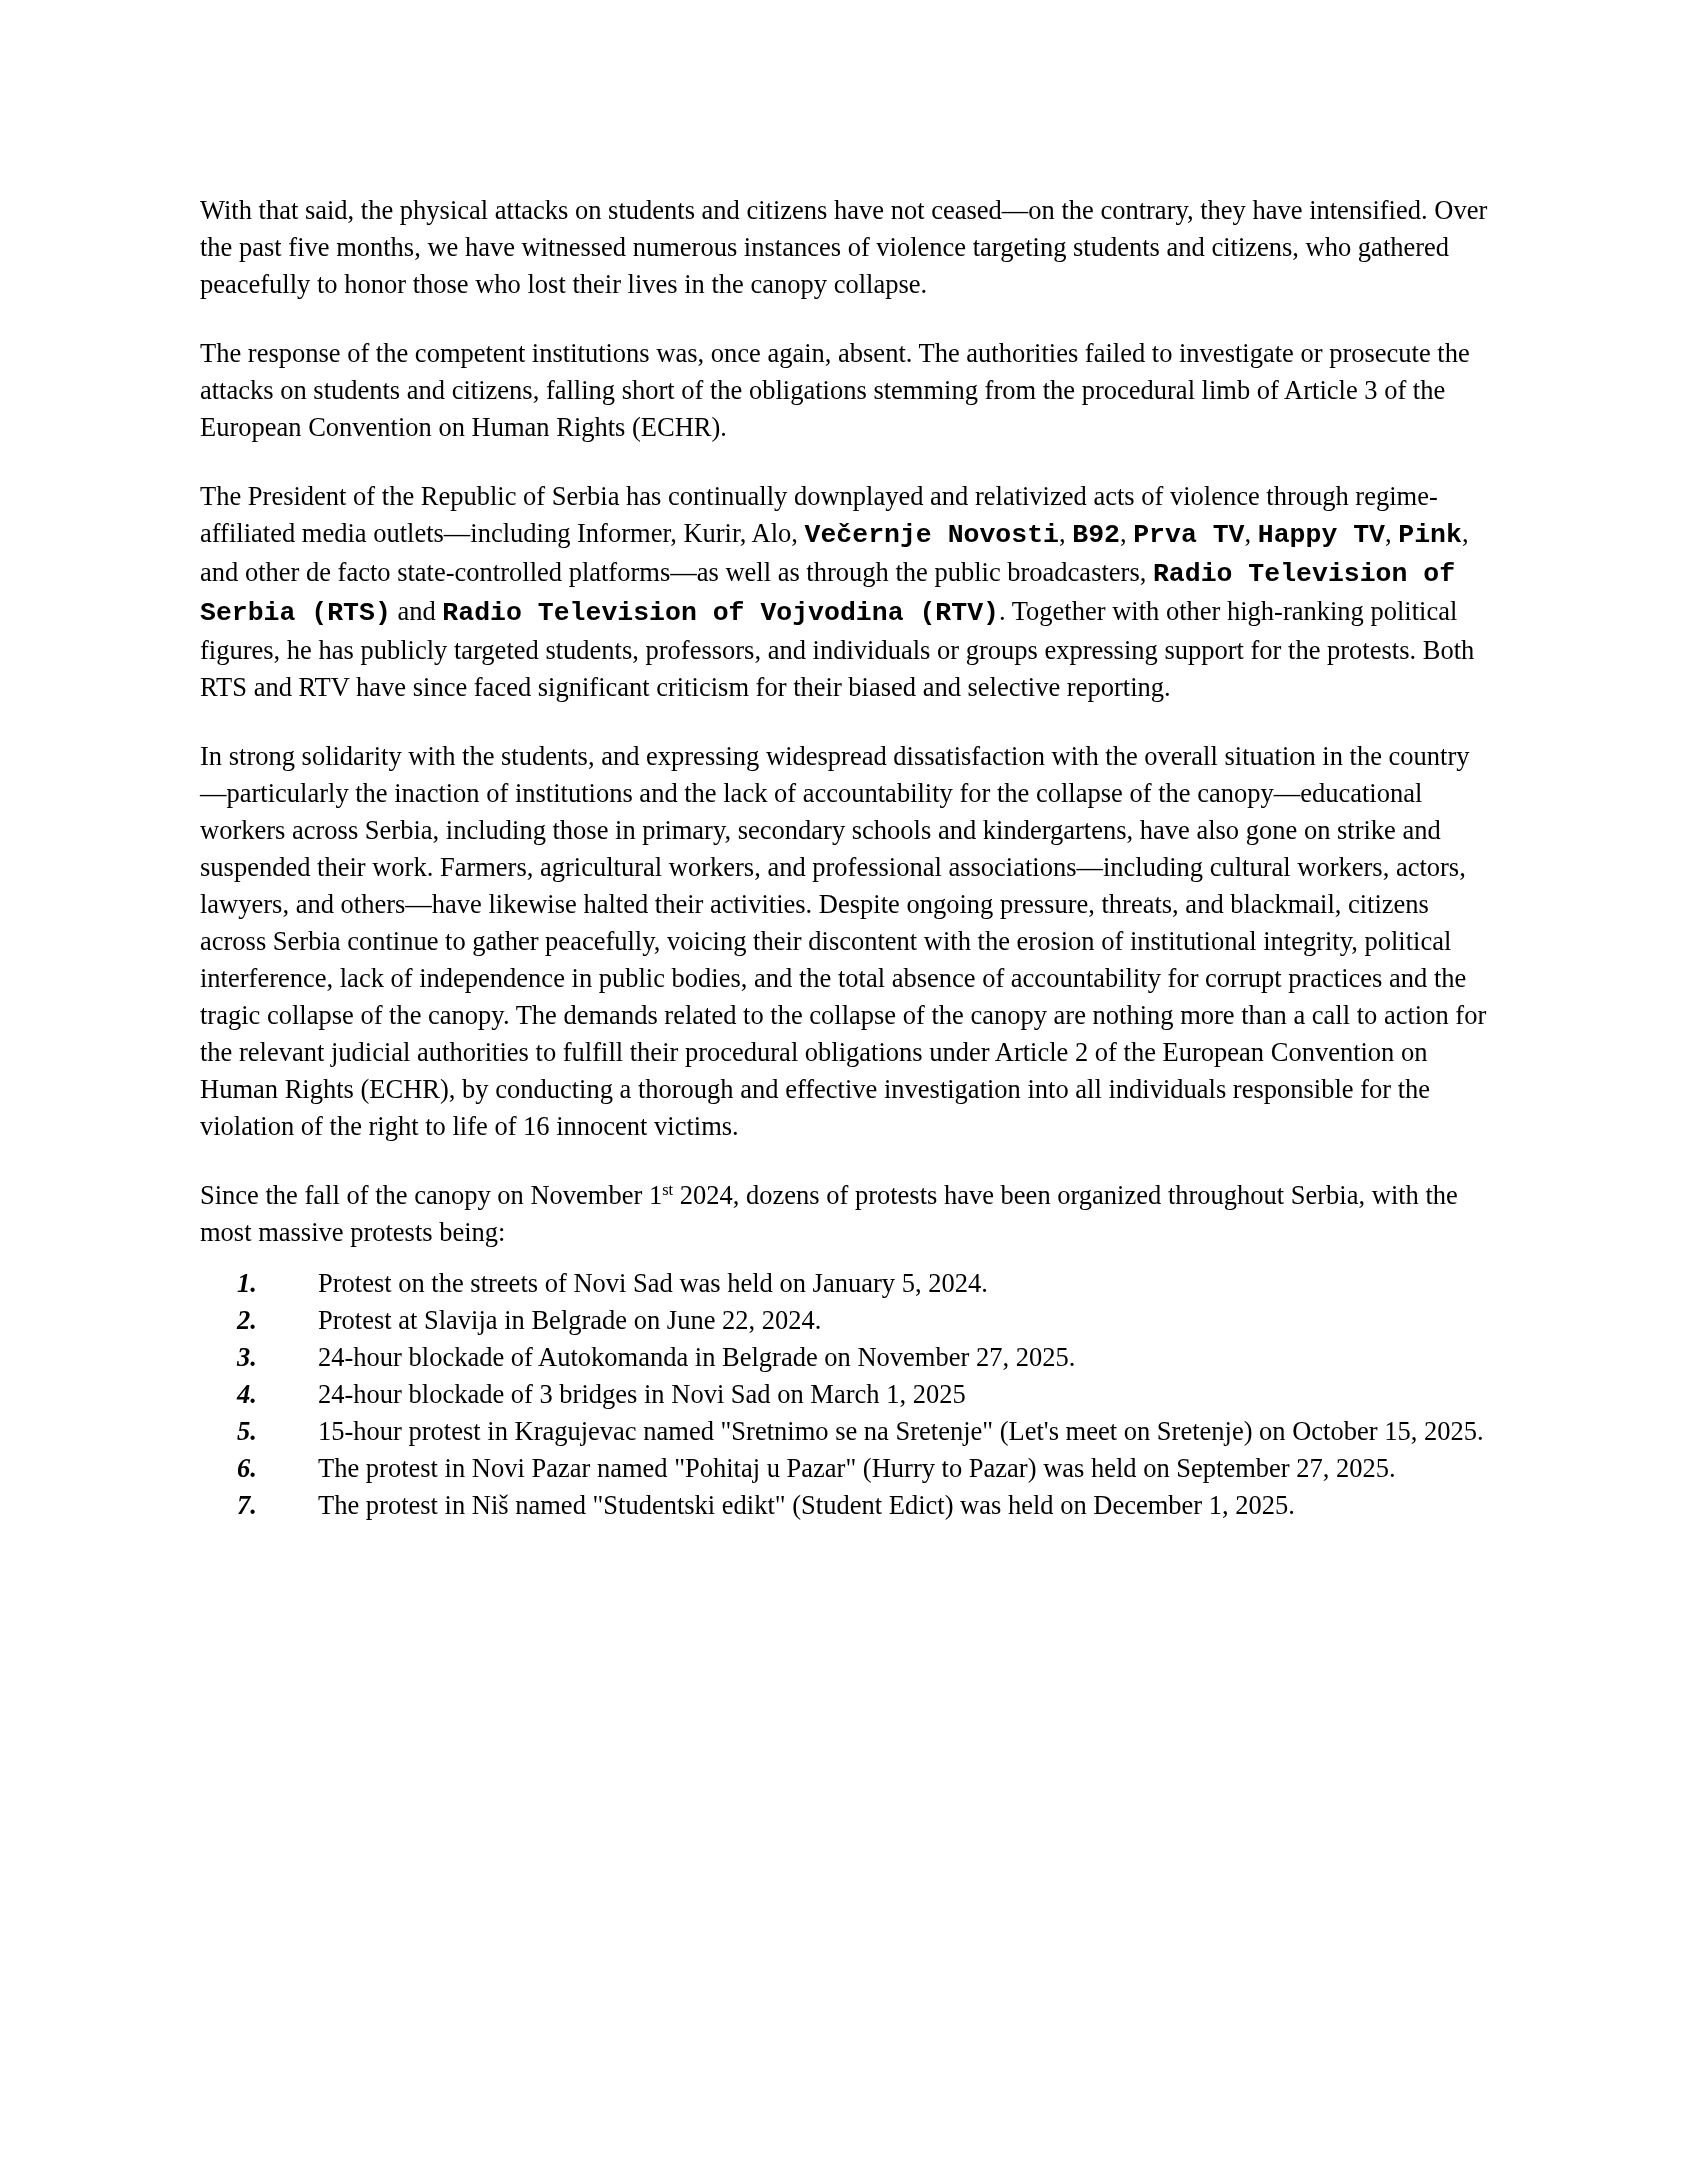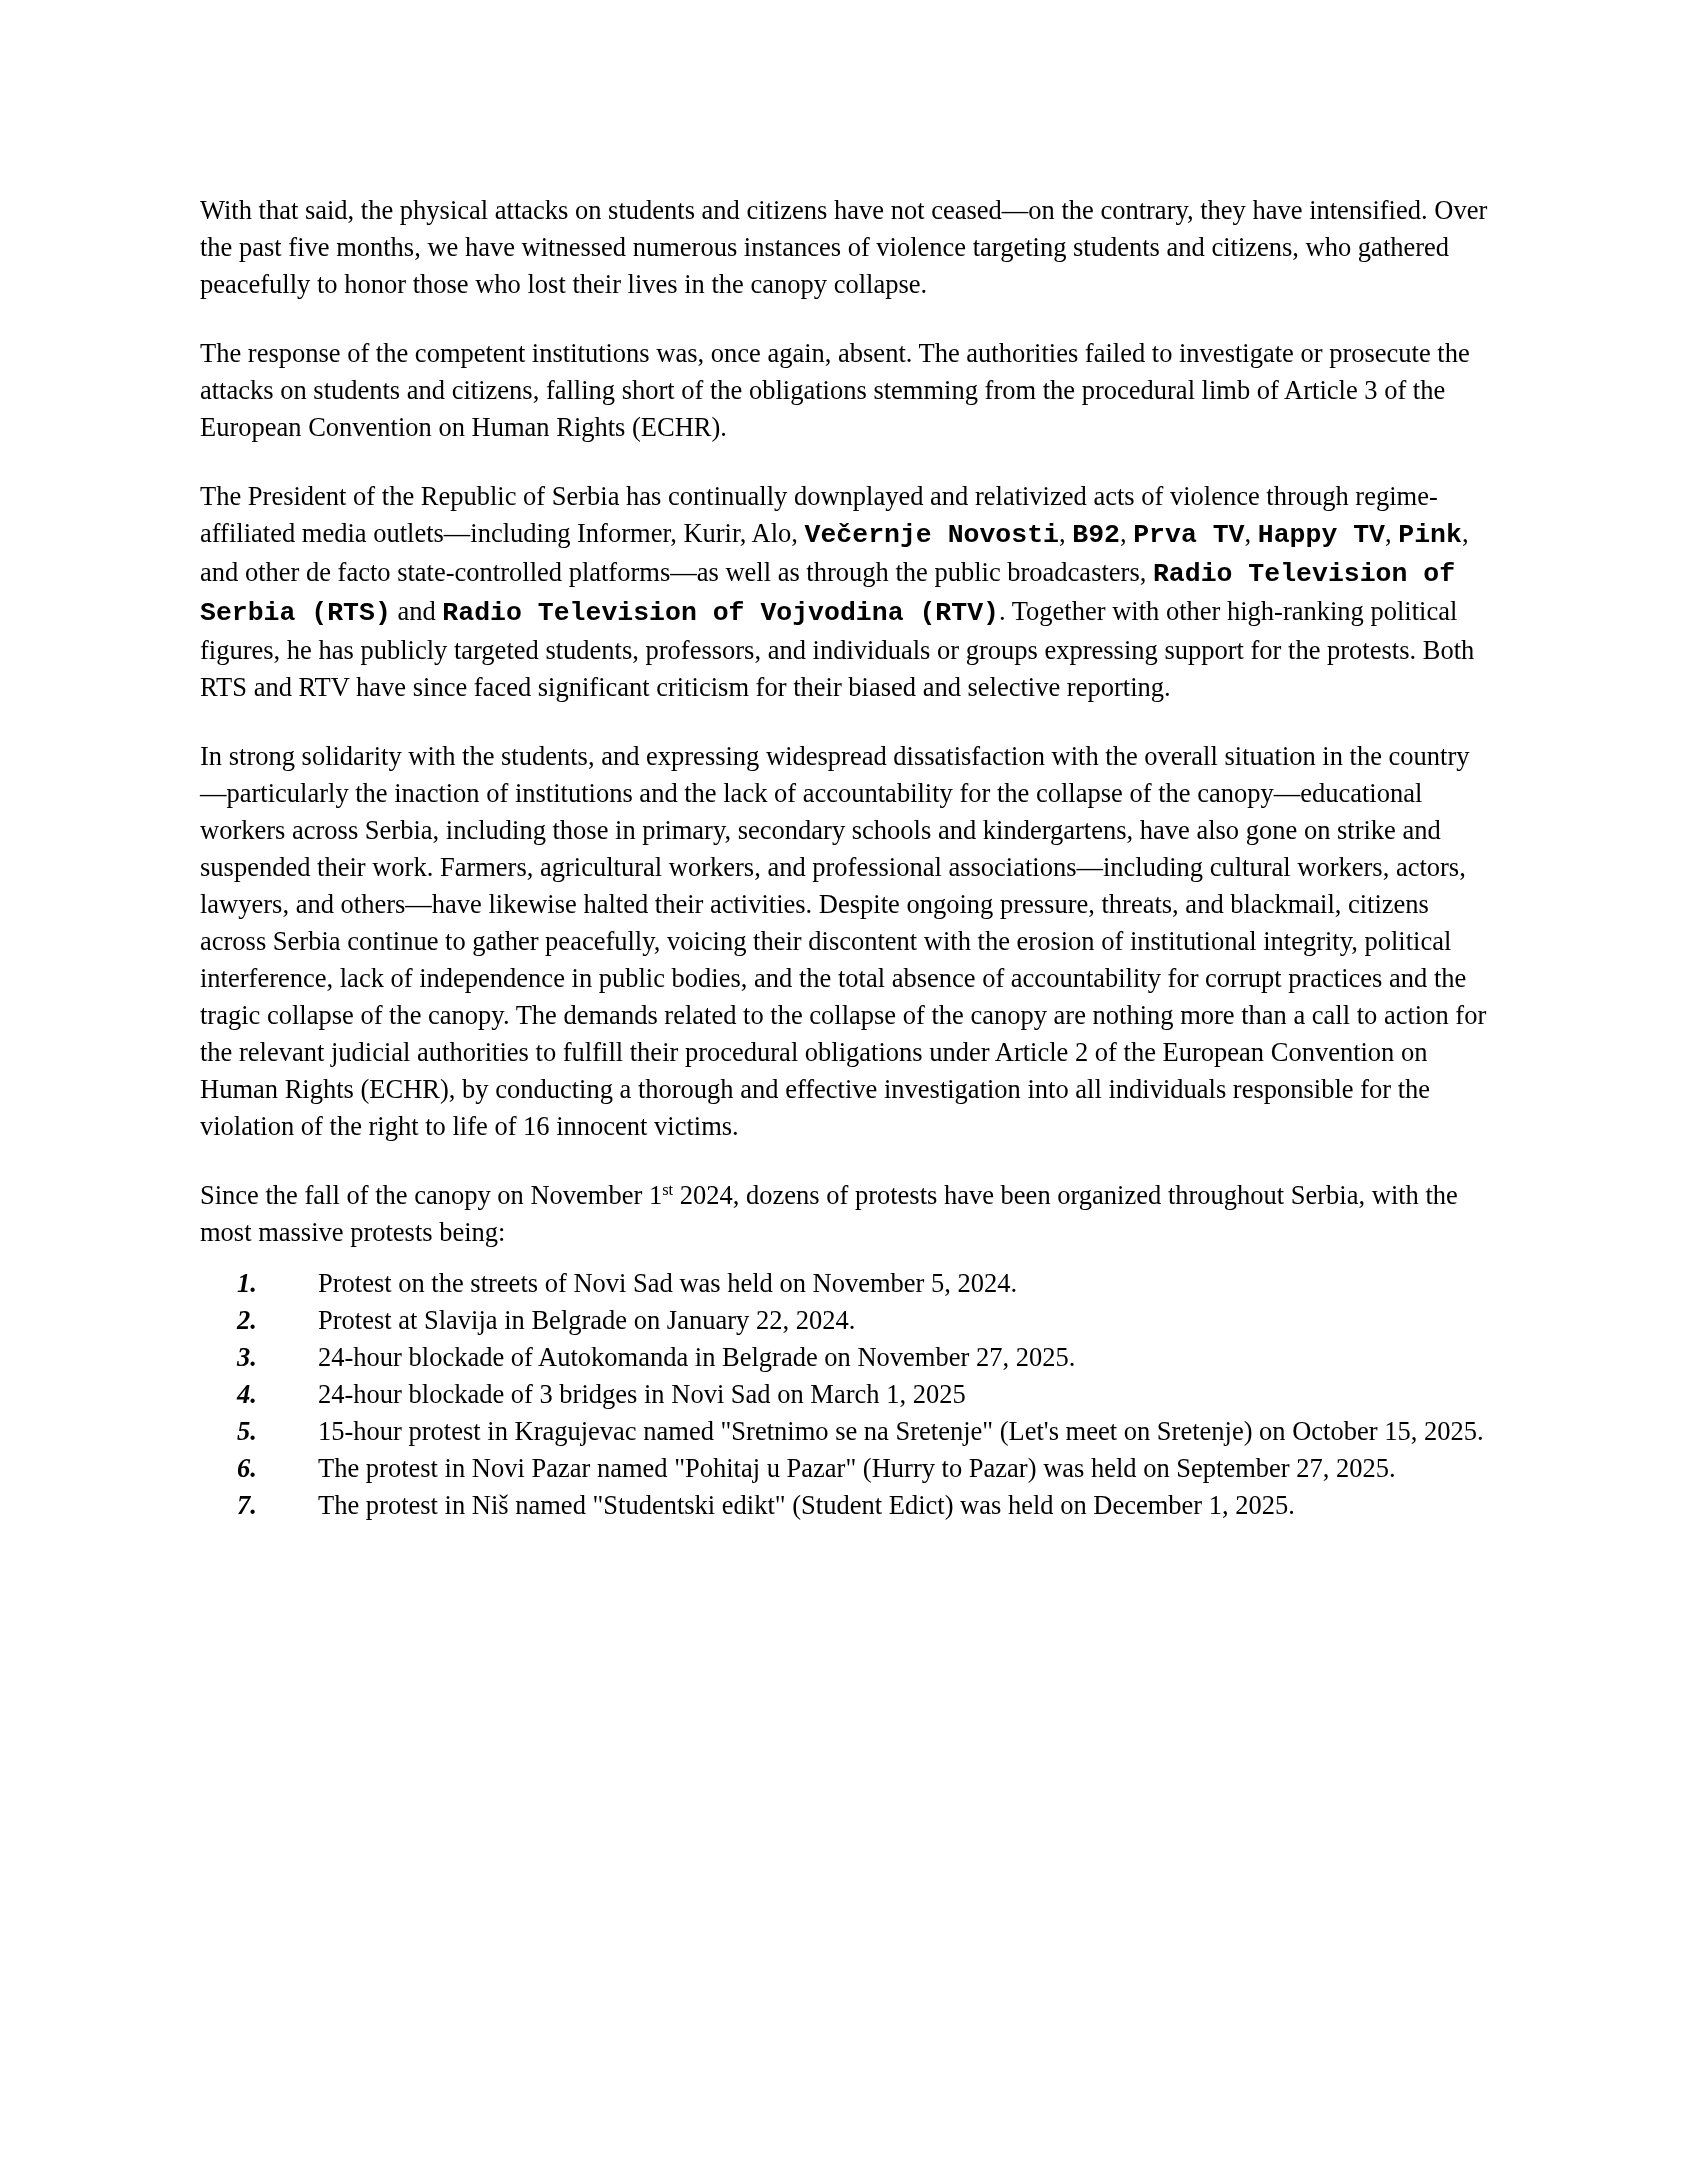--- a/index.html
+++ b/index.html
@@ -84,25 +84,25 @@
       <span>The President of the Republic of Serbia has continually downplayed and relativized acts of violence through regime-affiliated media outlets—including Informer, Kurir, Alo, </span><b class="bld">Večernje Novosti</b><span>, </span><b class="bld">B92</b><span>, </span><b class="bld">Prva TV</b><span>, </span><b class="bld">Happy TV</b><span>, </span><b class="bld">Pink</b><span>, and other de facto state-controlled platforms—as well as through the public broadcasters, </span><b class="bld">Radio Television of Serbia (RTS)</b><span> and </span><b class="bld">Radio Television of Vojvodina (RTV)</b><span>. Together with other high-ranking political figures, he has publicly targeted students, professors, and individuals or groups expressing support for the protests. Both RTS and RTV have since faced significant criticism for their biased and selective reporting.</span>
     </p>
 
     <p class="para">In strong solidarity with the students, and expressing widespread dissatisfaction with the overall situation in the country—particularly the inaction of institutions and the lack of accountability for the collapse of the canopy—educational workers across Serbia, including those in primary, secondary schools and kindergartens, have also gone on strike and suspended their work. Farmers, agricultural workers, and professional associations—including cultural workers, actors, lawyers, and others—have likewise halted their activities. Despite ongoing pressure, threats, and blackmail, citizens across Serbia continue to gather peacefully, voicing their discontent with the erosion of institutional integrity, political interference, lack of independence in public bodies, and the total absence of accountability for corrupt practices and the tragic collapse of the canopy. The demands related to the collapse of the canopy are nothing more than a call to action for the relevant judicial authorities to fulfill their procedural obligations under Article 2 of the European Convention on Human Rights (ECHR), by conducting a thorough and effective investigation into all individuals responsible for the violation of the right to life of 16 innocent victims.</p>
 
     <p class="para"><span>Since the fall of the canopy on November 1</span><sup class="ord">st</sup><span> 2024, dozens of protests have been organized throughout Serbia, with the most massive protests being:</span></p>
 
     <ol class="protest-list">
       <li>
         <span class="marker">1.</span>
-        <span class="li-text">Protest on the streets of Novi Sad was held on November 5, 2024.</span>
+        <span class="li-text">Protest on the streets of Novi Sad was held on January 5, 2024.</span>
       </li>
       <li>
         <span class="marker">2.</span>
-        <span class="li-text">Protest at Slavija in Belgrade on January 22, 2024.</span>
+        <span class="li-text">Protest at Slavija in Belgrade on June 22, 2024.</span>
       </li>
       <li>
         <span class="marker">3.</span>
         <span class="li-text">24-hour blockade of Autokomanda in Belgrade on November 27, 2025.</span>
       </li>
       <li>
         <span class="marker">4.</span>
         <span class="li-text">24-hour blockade of 3 bridges in Novi Sad on March 1, 2025</span>
       </li>
       <li>

